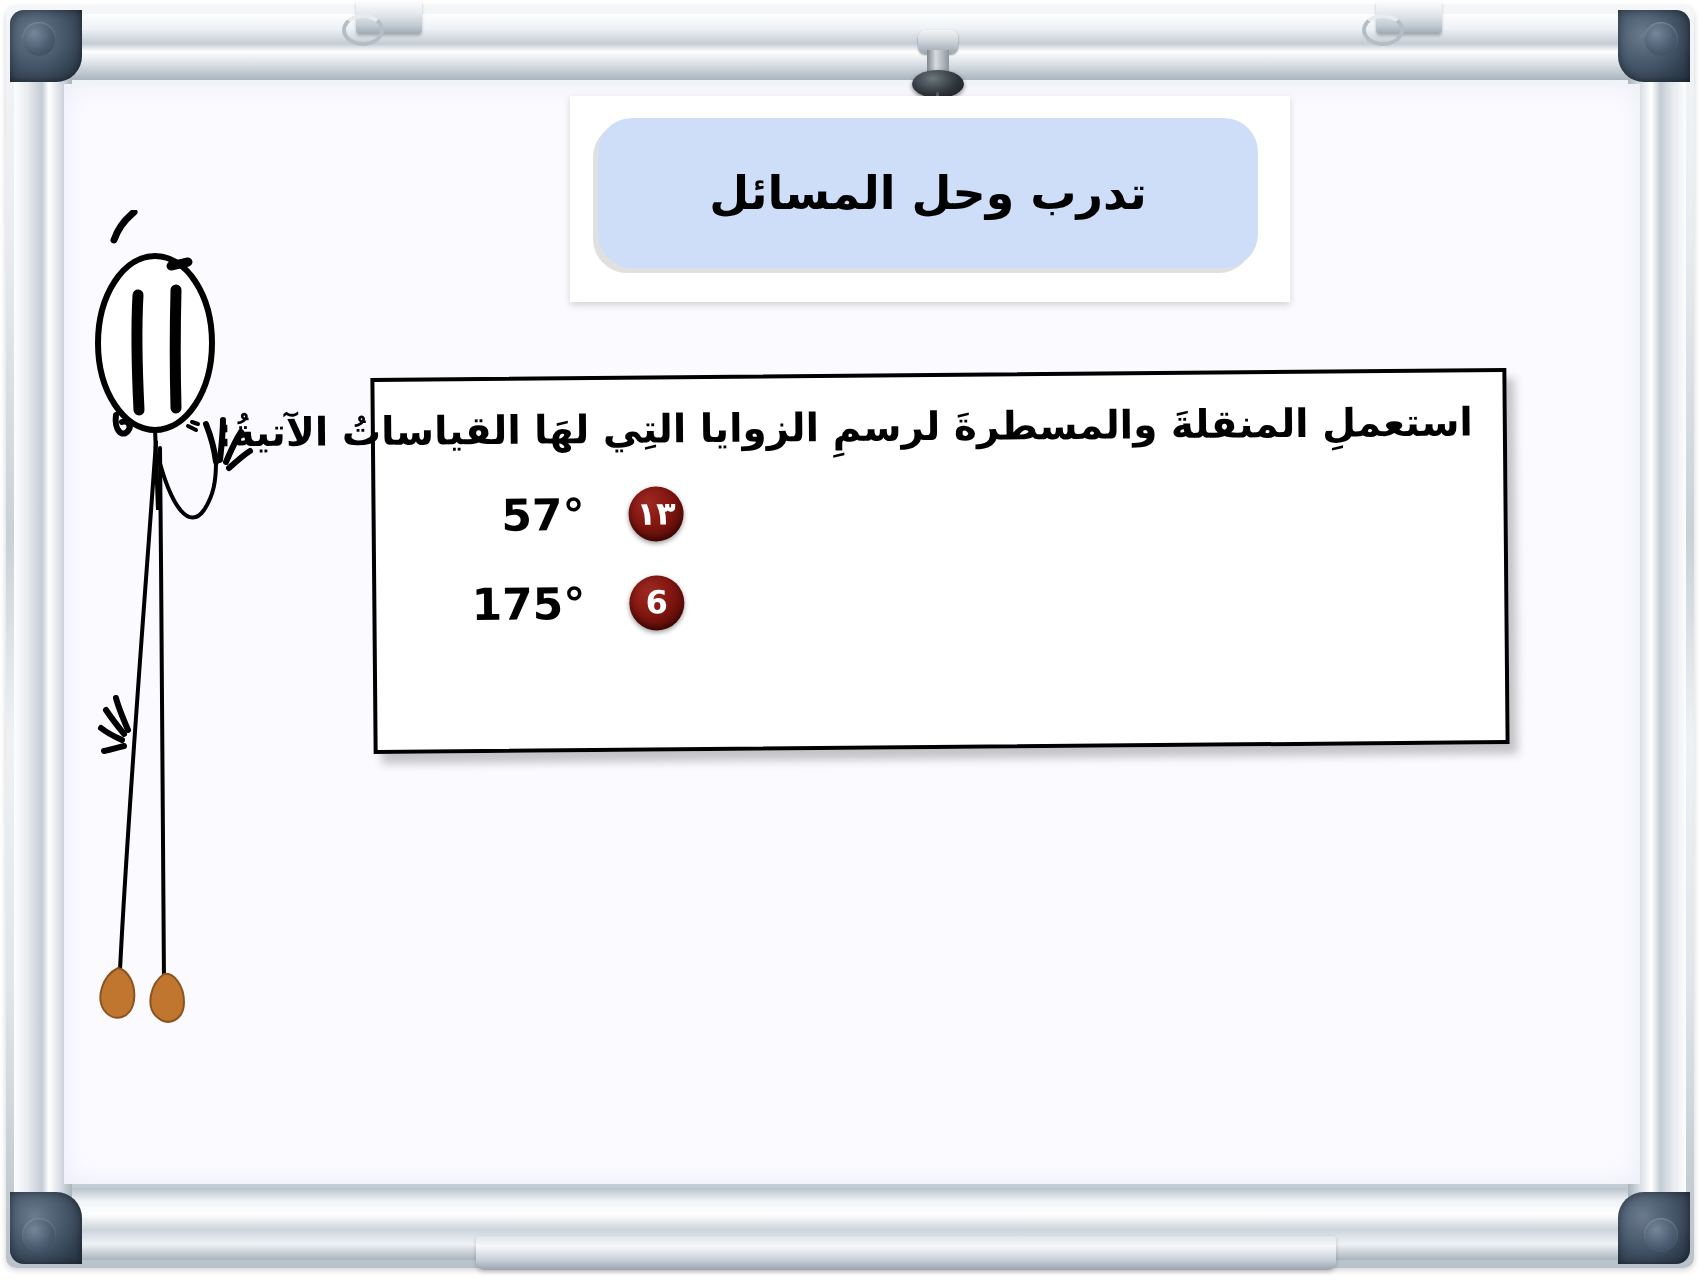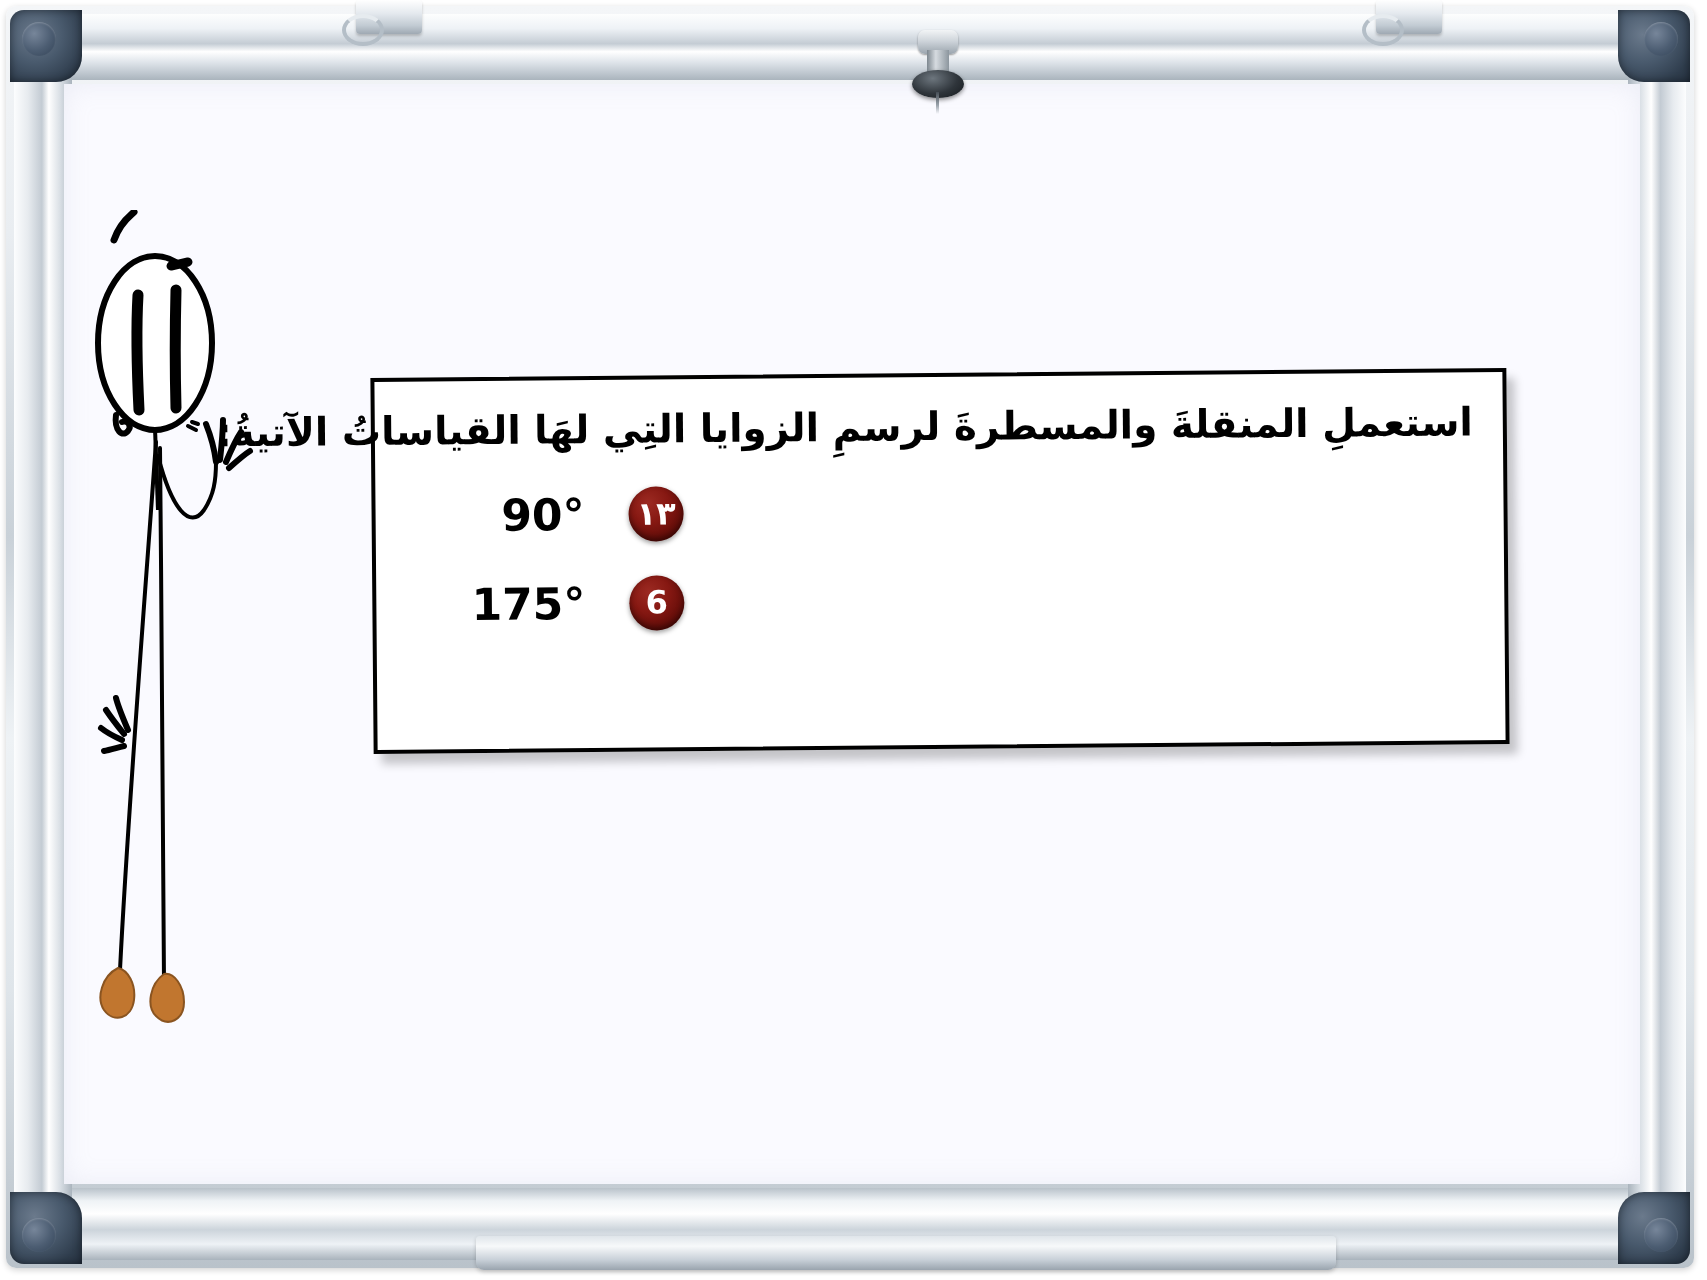--- a/index.html
+++ b/index.html
@@ -395,30 +395,35 @@
     </svg>
   </div>
 
   <div class="pushpin">
     <div class="pin-cap"></div>
     <div class="pin-neck"></div>
     <div class="pin-base"></div>
     <div class="pin-needle"></div>
   </div>
 
+  <div class="title-card">
+    <div class="title-pill">
+      <span class="title-text">تدرب وحل المسائل</span>
+    </div>
+  </div>
 
   <div class="problem-box">
     <div class="problem-inner">
       <div class="problem-prompt">استعملِ المنقلةَ والمسطرةَ لرسمِ الزوايا التِي لهَا القياساتُ الآتيةُ:</div>
 
       <div class="problem-list">
 
         <div class="problem-item">
           <div class="item-badge">١٣</div>
-          <div class="item-value">90°</div>
+          <div class="item-value">57°</div>
         </div>
 
         <div class="problem-item">
           <div class="item-badge">6</div>
           <div class="item-value">175°</div>
         </div>
 
       </div>
     </div>
   </div>

